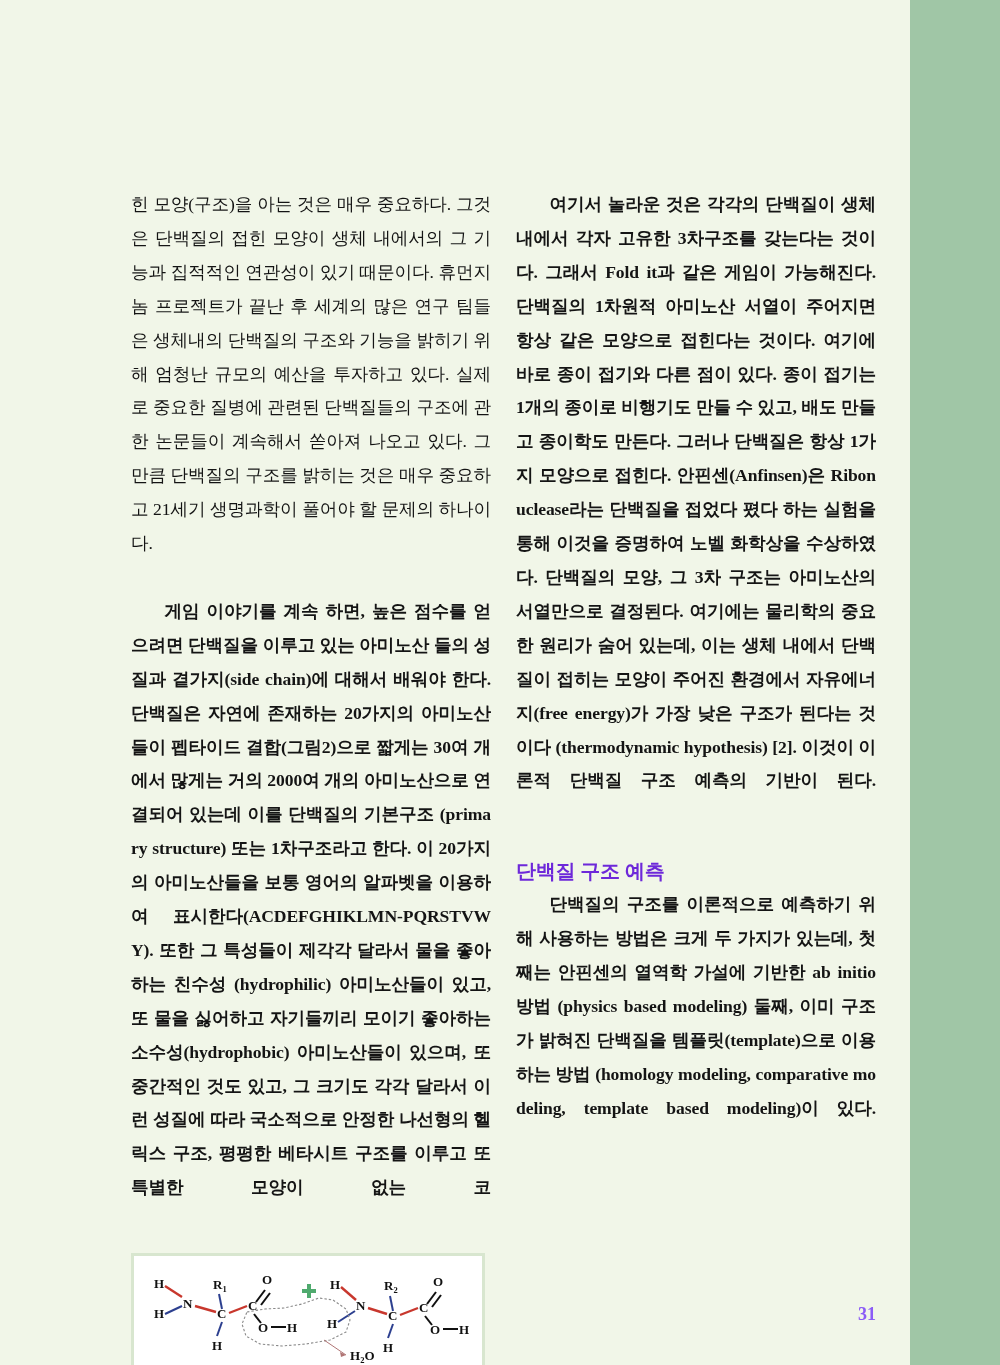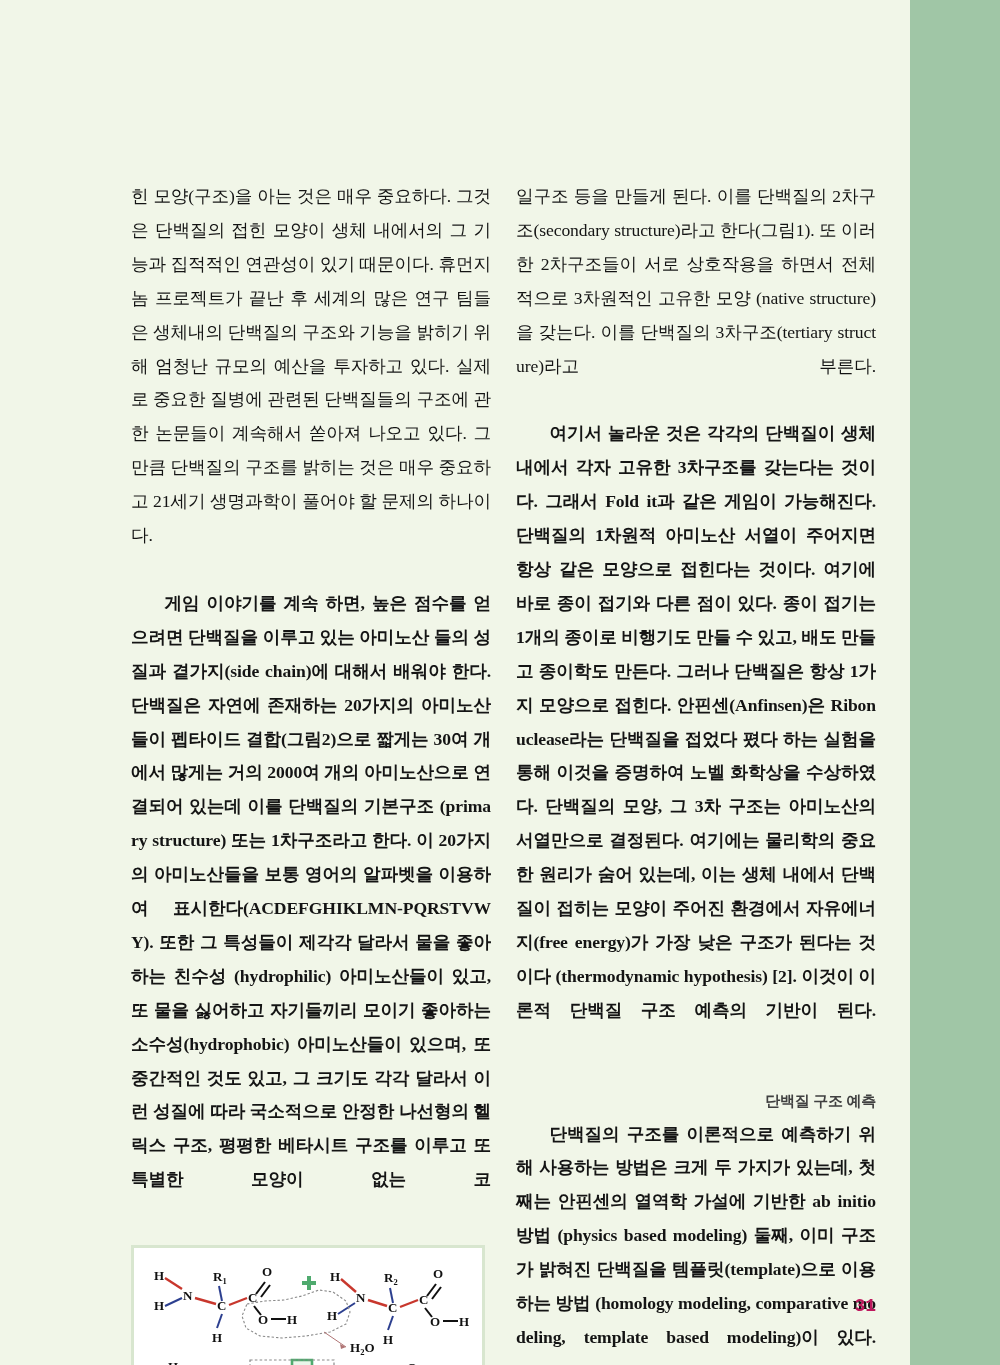--- a/index.html
+++ b/index.html
@@ -21,21 +21,21 @@
     top: 0;
     right: 0;
     width: 90px;
     height: 1365px;
     background: #a0c6a6;
   }
 
   #page {
     position: absolute;
     left: 0;
-    top: 8px;
+    top: 16px;
     width: 910px;
     height: 1124px;
   }
 
   #columns {
     position: absolute;
     left: 131px;
     top: 172px;
     width: 745px;
     height: 1100px;
@@ -63,27 +63,26 @@
 
   
   p.body-text::after {
     content: "";
     display: inline-block;
     width: 100%;
   }
 
   h2.section-heading {
     margin: 24px 0 2px 0;
-    font-size: 15px;
+    font-size: 20px;
     line-height: 30px;
     font-weight: bold;
-    color: #404040;
+    color: #6d28d9;
     font-family: "Liberation Sans", "DejaVu Sans", sans-serif;
     letter-spacing: -0.3px;
-    text-align: right;
   }
 
   
   figure#figure2 {
     margin: 14px 0 0 0;
     width: 360px;
   }
   .fig-frame {
     width: 354px;
     height: 215px;
@@ -95,24 +94,24 @@
   }
   .fig-frame svg { display: block; }
 
   
   #page-number {
     position: absolute;
     left: 836px;
     top: 1288px;
     width: 40px;
     text-align: right;
-    font-family: Liberation Mono, monospace;
+    font-family: Liberation Serif, serif;
     font-size: 18px;
     font-weight: bold;
-    color: #be185d;
+    color: #8b5cf6;
   }
 </style>
 </head>
 <body>
 
 <div id="page">
 
   <div id="columns">
 
     <div class="col left">
@@ -230,21 +229,20 @@
             <rect x="116" y="112" width="84" height="85" fill="none" stroke="#8a8a8a" stroke-width="1.2" stroke-dasharray="2.6 2.2"></rect>
           </svg>
         </div>
 
       </figure>
 
     </div>
 
     <div class="col right">
 
-      <p class="body-text">일구조 등을 만들게 된다. 이를 단백질의 2차구조(secondary structure)라고 한다(그림1). 또 이러한 2차구조들이 서로 상호작용을 하면서 전체적으로 3차원적인 고유한 모양 (native structure)을 갖는다. 이를 단백질의 3차구조(tertiary structure)라고 부른다.</p>
 
       <p class="body-text indent">여기서 놀라운 것은 각각의 단백질이 생체 내에서 각자 고유한 3차구조를 갖는다는 것이다. 그래서 Fold it과 같은 게임이 가능해진다. 단백질의 1차원적 아미노산 서열이 주어지면 항상 같은 모양으로 접힌다는 것이다. 여기에 바로 종이 접기와 다른 점이 있다. 종이 접기는 1개의 종이로 비행기도 만들 수 있고, 배도 만들고 종이학도 만든다. 그러나 단백질은 항상 1가지 모양으로 접힌다. 안핀센(Anfinsen)은 Ribonuclease라는 단백질을 접었다 폈다 하는 실험을 통해 이것을 증명하여 노벨 화학상을 수상하였다. 단백질의 모양, 그 3차 구조는 아미노산의 서열만으로 결정된다. 여기에는 물리학의 중요한 원리가 숨어 있는데, 이는 생체 내에서 단백질이 접히는 모양이 주어진 환경에서 자유에너지(free energy)가 가장 낮은 구조가 된다는 것이다 (thermodynamic hypothesis) [2]. 이것이 이론적 단백질 구조 예측의 기반이 된다.</p>
 
       <h2 class="section-heading">단백질 구조 예측</h2>
 
       <p class="body-text indent">단백질의 구조를 이론적으로 예측하기 위해 사용하는 방법은 크게 두 가지가 있는데, 첫째는 안핀센의 열역학 가설에 기반한 ab initio 방법 (physics based modeling) 둘째, 이미 구조가 밝혀진 단백질을 템플릿(template)으로 이용하는 방법 (homology modeling, comparative modeling, template based modeling)이 있다.</p>
 
     </div>
 
   </div>

